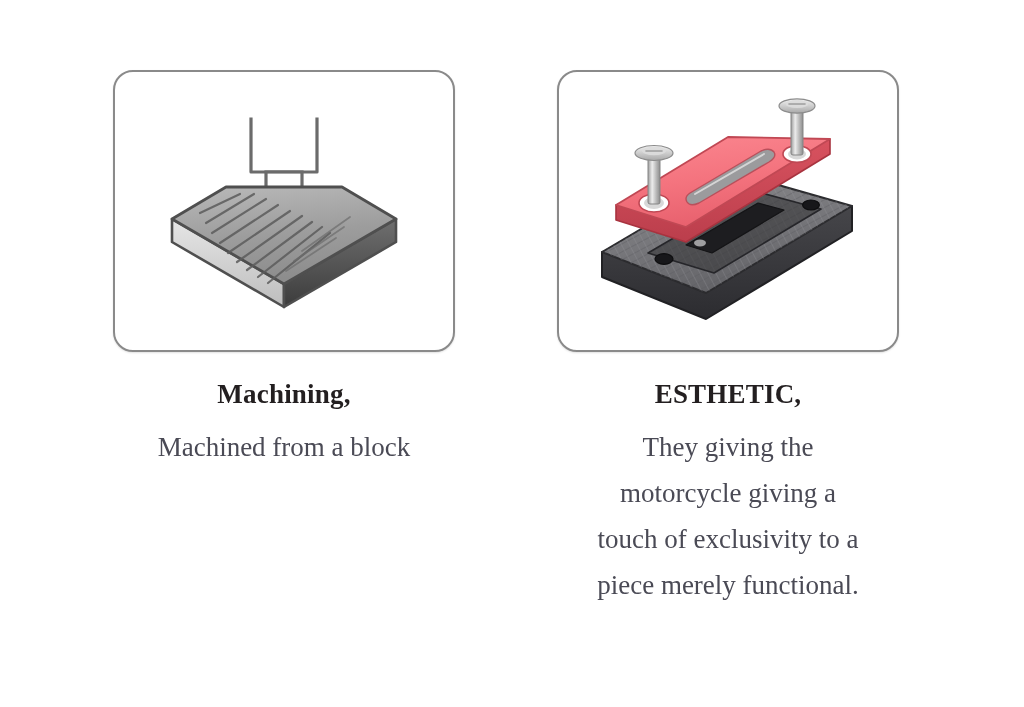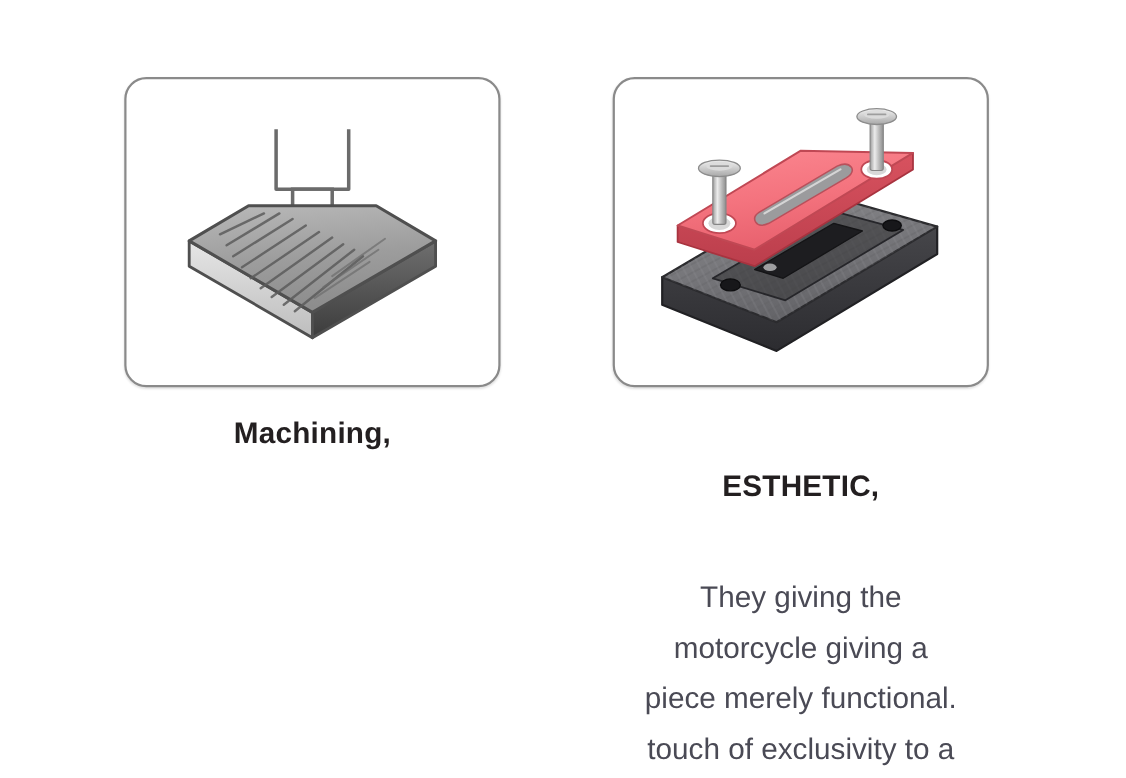--- a/index.html
+++ b/index.html
@@ -21,30 +21,31 @@
     height: 707px;
     background: #ffffff;
   }
   .features-row {
     position: absolute;
     left: 0;
     top: 0;
     width: 1024px;
     display: flex;
     justify-content: flex-start;
+    font-family: Liberation Serif, serif;
   }
   .feature-col {
     box-sizing: border-box;
     width: 430px;
     display: flex;
     flex-direction: column;
     align-items: center;
   }
   .feature-col.col-1 { margin-left: 69px; }
-  .feature-col.col-2 { margin-left: 14px; gap: 48px; }
+  .feature-col.col-2 { margin-left: 14px; }
 
   .icon-card {
     box-sizing: border-box;
     width: 342px;
     height: 282px;
     margin-top: 70px;
     border: 2px solid #8a8a8a;
     border-radius: 20px;
     background: #ffffff;
     display: flex;
@@ -141,20 +142,21 @@
               <line x1="140" y1="160" x2="190" y2="126"></line>
               <line x1="132" y1="170" x2="182" y2="137"></line>
             </g>
           </g>
         </svg>
       </div>
 
       <div class="feature-title">Machining,</div>
 
       <div class="feature-body">
+        <span class="ln">Machined from a block</span>
       </div>
     </div>
 
     <div class="feature-col col-2">
 
       <div class="icon-card">
         <svg width="300" height="260" viewBox="0 0 300 260">
           <defs>
             <linearGradient id="baseTop" x1="0" y1="0" x2="0.4" y2="1">
               <stop offset="0%" stop-color="#8d8d8f"></stop>
@@ -236,19 +238,19 @@
             <path d="M 211 23 L 227 23" stroke="#9d9d9d" stroke-width="1.6" stroke-linecap="round"></path>
           </g>
         </svg>
       </div>
 
       <div class="feature-title">ESTHETIC,</div>
 
       <div class="feature-body">
         <span class="ln">They giving the</span>
         <span class="ln">motorcycle giving a</span>
+        <span class="ln">touch of exclusivity to a</span>
         <span class="ln">piece merely functional.</span>
-        <span class="ln">touch of exclusivity to a</span>
       </div>
     </div>
 
   </div>
 </div>
 
 </body></html>

